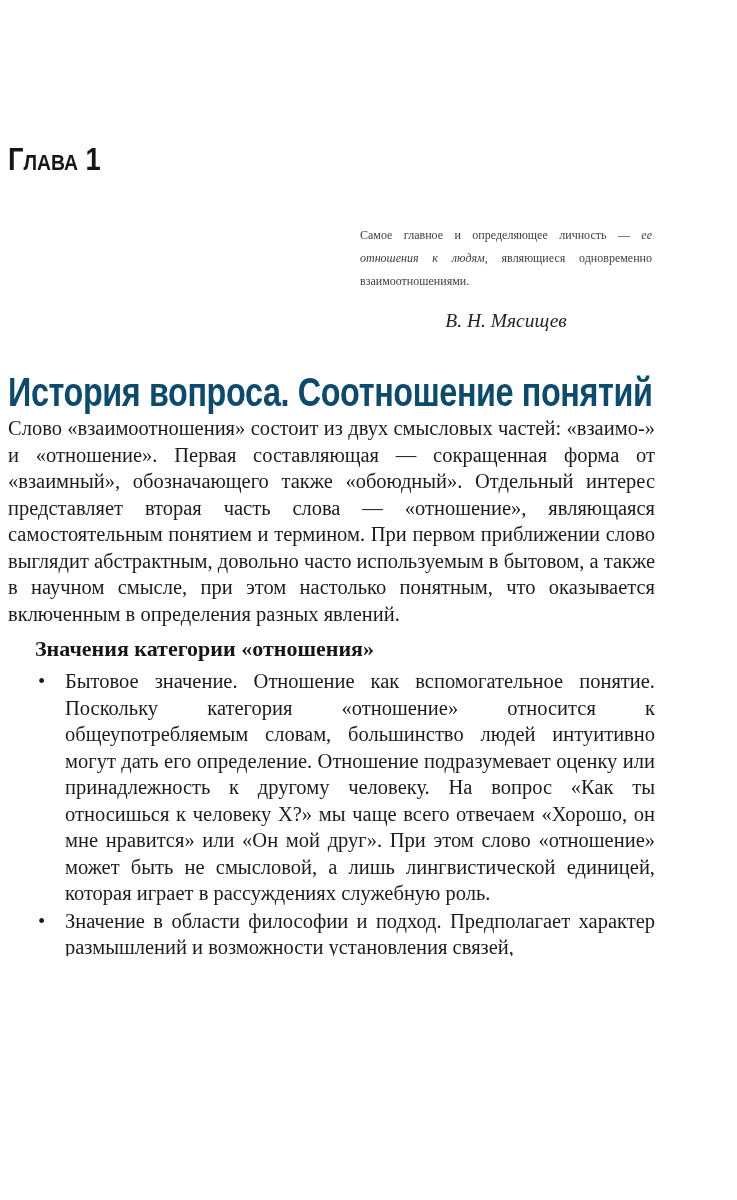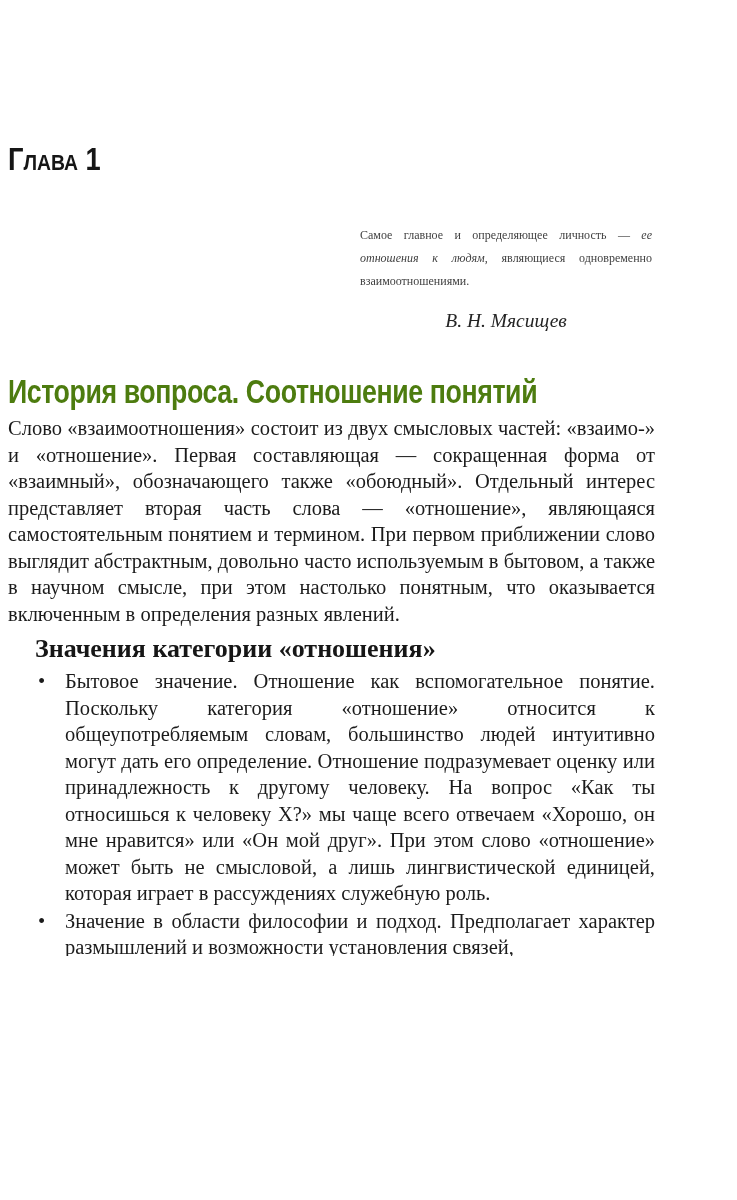--- a/index.html
+++ b/index.html
@@ -60,36 +60,36 @@
     width: 292px;
     text-align: center;
     font-style: italic;
     font-size: 19.5px;
     color: #242424;
   }
   .section-heading {
     margin-top: 41px;
     font-family: "Liberation Sans", "DejaVu Sans", sans-serif;
     font-weight: 700;
-    font-size: 33px;
+    font-size: 40px;
     line-height: 38px;
-    color: #4d7c0f;
+    color: #0c4a6e;
     white-space: nowrap;
   }
   .intro-paragraph {
     margin-top: 4px;
     font-size: 20.5px;
     line-height: 26.5px;
     text-align: justify;
   }
   .list-heading {
     margin-top: 9px;
     margin-left: 27px;
     font-weight: 700;
-    font-size: 26px;
+    font-size: 22px;
     line-height: 26px;
     color: #161616;
   }
   ul.bullet-list {
     margin: 6px 0 0 0;
     padding: 0;
     list-style: none;
     font-size: 20.5px;
     line-height: 26.5px;
     font-family: Liberation Serif, serif;

